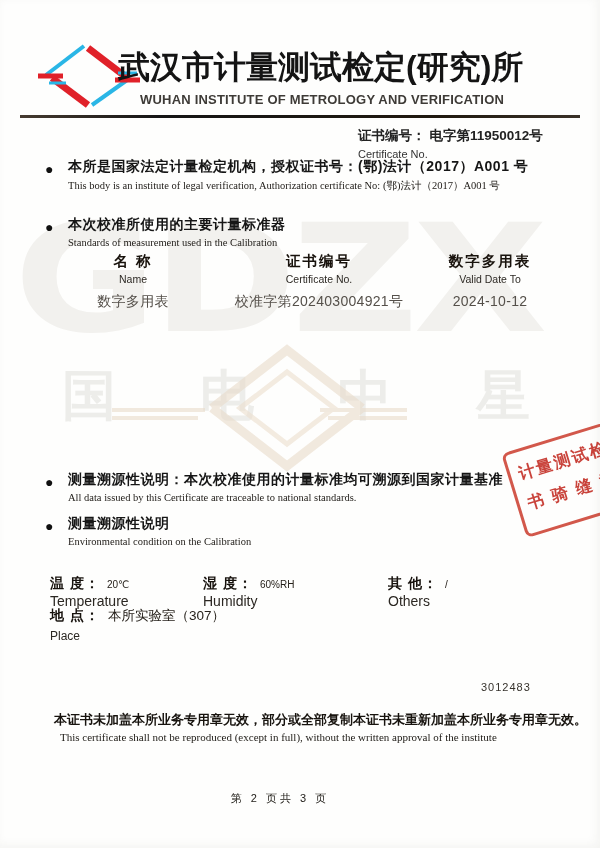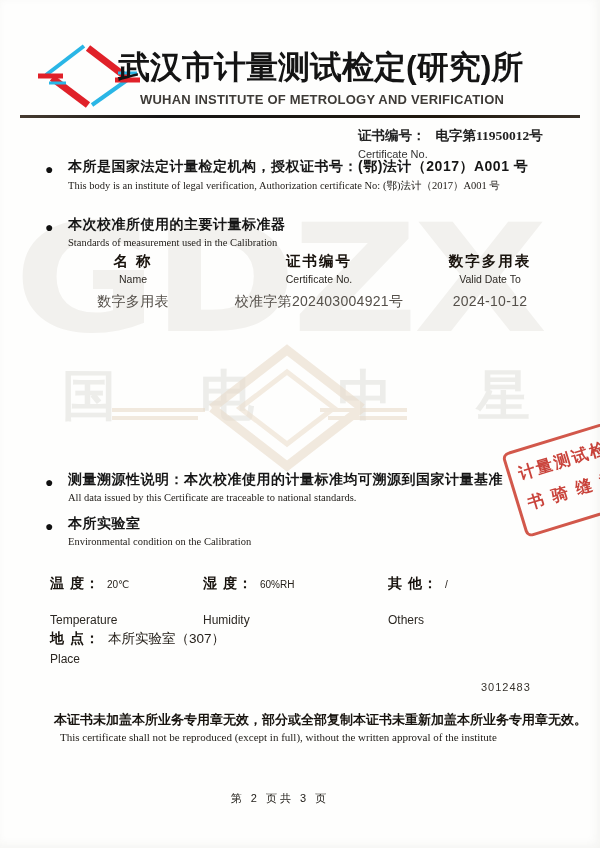--- a/index.html
+++ b/index.html
@@ -36,21 +36,21 @@
   }
   .title-en{
     position:absolute;left:140px;top:92px;width:440px;
     font-size:13px;font-weight:bold;color:#3e3b37;letter-spacing:0.2px;white-space:nowrap;
   }
   .rule{position:absolute;left:20px;top:115px;width:560px;height:3px;
     background:linear-gradient(90deg,#463b30,#151515 25%,#20190f 75%,#3a3128);}
 
   .certno{position:absolute;left:358px;top:127px;}
   .certno .l1{font-size:13.5px;font-weight:bold;color:#222;}
-  .certno .l1 .val{margin-left:10px;font-family:Liberation Serif, serif;}
+  .certno .l1 .val{margin-left:4px;}
   .certno .l2{font-size:11px;color:#333;margin-top:3px;font-family:"Liberation Sans",sans-serif;}
 
   
   .sec{position:absolute;left:45px;width:530px;}
   .sec .cnline{display:flex;align-items:flex-start;}
   .bullet{width:15px;height:15px;margin-right:8px;flex:none;position:relative;top:2px;}
   .bullet::before{content:"●";font-size:14px;color:#111;line-height:15px;}
   .sec .cn{font-size:14px;font-weight:bold;color:#161616;letter-spacing:0.5px;}
   .sec .en{margin:3px 0 0 23px;font-size:10.5px;color:#24211d;
     font-family:"Liberation Serif","DejaVu Serif",serif;}
@@ -68,23 +68,23 @@
   .stdtable .hcn{font-size:14.5px;font-weight:bold;color:#18120c;letter-spacing:2px;}
   .stdtable .hen{font-size:10.5px;color:#2e2a25;margin-top:2px;}
   .stdtable .val{font-size:14px;color:#55504a;margin-top:8px;letter-spacing:0.3px;}
 
   
   .env{position:absolute;top:574px;left:0;width:600px;}
   .env-item{position:absolute;top:0;}
   .env-t{left:50px;}.env-h{left:203px;}.env-o{left:388px;}
   .env .lab{font-size:14px;font-weight:bold;color:#17120d;letter-spacing:1px;}
   .env .val{font-size:10px;color:#26211b;margin-left:7px;}
-  .env .en{font-size:12px;color:#2b2722;margin-top:20px;}
-
-  .place{position:absolute;left:50px;top:629px;}
+  .env .en{font-size:14px;color:#2b2722;margin-top:0;}
+
+  .place{position:absolute;left:50px;top:606px;}
   .place .lab{font-size:14px;font-weight:bold;color:#17120d;letter-spacing:1px;}
   .place .val{font-size:13.5px;color:#26211b;margin-left:8px;}
   .place .en{font-size:12px;color:#2b2722;margin-top:4px;margin-left:0;}
 
   .serial{position:absolute;left:481px;top:681px;font-size:11px;color:#36322c;letter-spacing:1px;}
 
   
   .foot-cn{position:absolute;left:54px;top:711px;width:530px;font-size:13px;font-weight:bold;
     color:#17130e;white-space:nowrap;}
   .foot-en{position:absolute;left:60px;top:731px;width:520px;font-size:11px;color:#1d1a15;
@@ -185,21 +185,21 @@
     <div class="cnline">
       <span class="bullet"></span>
       <span class="cn">测量溯源性说明：本次校准使用的计量标准均可溯源到国家计量基准</span>
     </div>
     <div class="en">All data issued by this Certificate are traceable to national standards.</div>
   </div>
 
   <div class="sec sec4">
     <div class="cnline">
       <span class="bullet"></span>
-      <span class="cn">本所实验室</span>
+      <span class="cn">测量溯源性说明</span>
     </div>
     <div class="en">Environmental condition on the Calibration</div>
   </div>
 
   <div class="env">
     <div class="env-item env-t">
       <div>
         <span class="lab">温 度：</span><span class="val">20℃</span>
       </div>
       <div class="en">Temperature</div>

